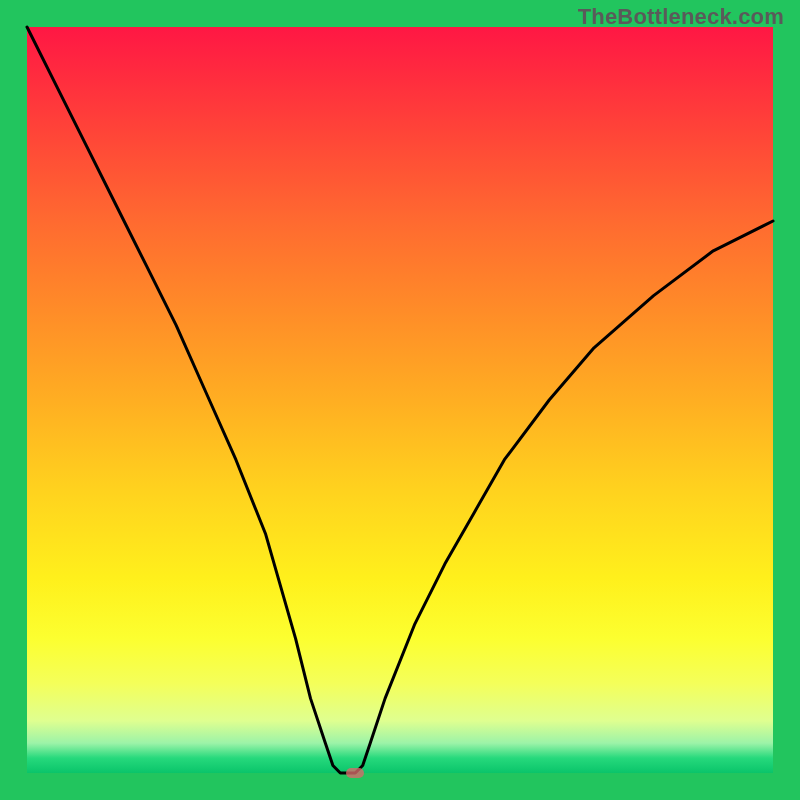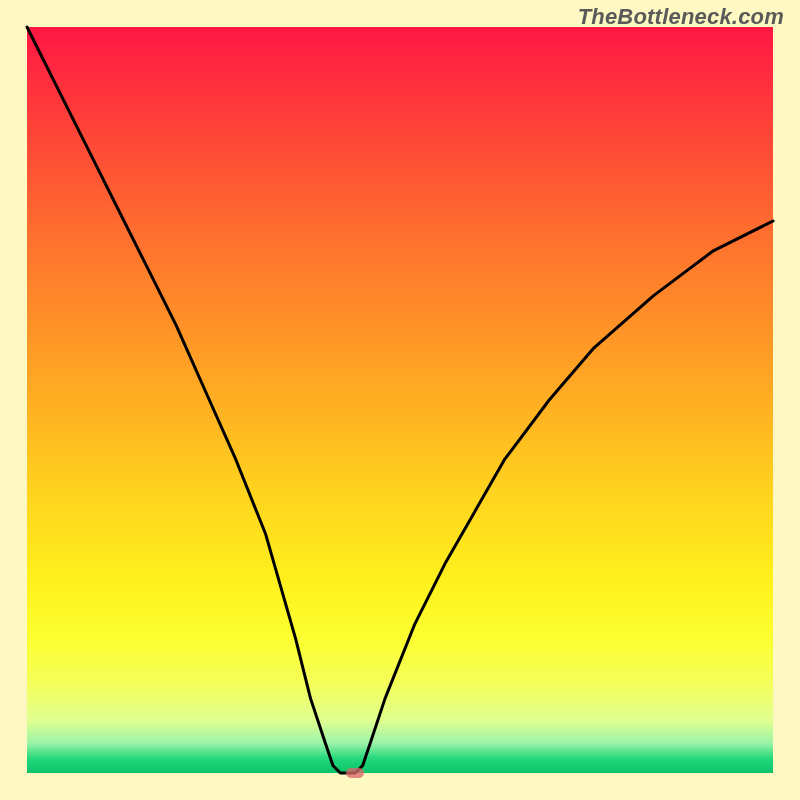--- a/index.html
+++ b/index.html
@@ -7,22 +7,21 @@
     padding: 0;
     width: 800px;
     height: 800px;
     background: #000;
     font-family: Arial, sans-serif;
   }
   .frame {
     position: relative;
     width: 800px;
     height: 800px;
-    background: #fef9c3;
-    font-style: italic;
+    background: #22c55e;
   }
   .watermark {
     position: absolute;
     top: 4px;
     right: 16px;
     color: #5a5a5a;
     font-size: 22px;
     font-weight: 600;
     letter-spacing: 0.2px;
   }

